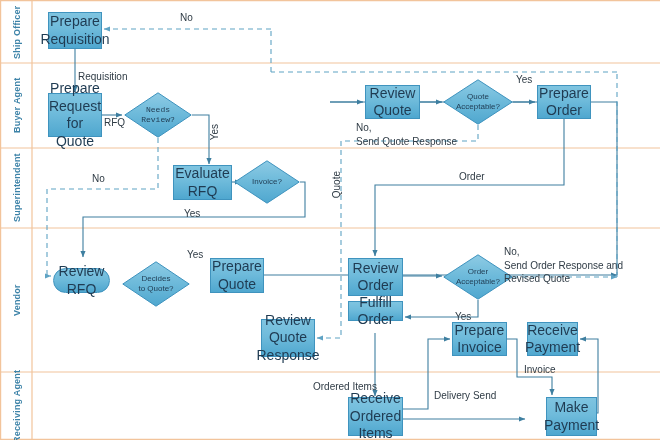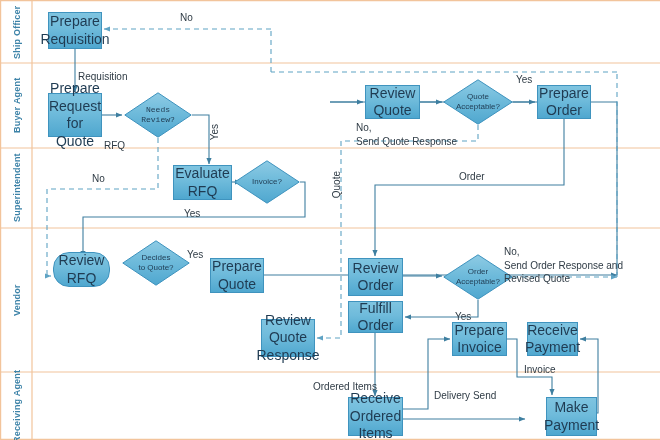--- a/index.html
+++ b/index.html
@@ -229,45 +229,45 @@
               <stop offset="100%" stop-color="#4FA7CF"></stop>
             </linearGradient>
           </defs>
           <path d="M35,0.8 L69.2,23 L35,45.2 L0.8,23 Z" fill="url(#dg6)" stroke="#3F93BE" stroke-width="1"></path>
         </svg><div class="dtext">
           <span>Quote<br>Acceptable?</span>
         </div></div>
       <div class="node box" style="left: 537px; top: 85px; width: 54px; height: 34px;">
         <span>Prepare<br>Order</span>
       </div>
-      <div class="node box" style="left: 53px; top: 252px; width: 57px; height: 35px; border-radius: 16px;">
+      <div class="node box" style="left: 53px; top: 268px; width: 57px; height: 25px; border-radius: 16px;">
         <span>Review RFQ</span>
       </div>
-      <div class="diamond-wrap" style="left: 122px; top: 240px; width: 68px; height: 46px;"><svg width="68" height="46" viewBox="0 0 68 46">
+      <div class="diamond-wrap" style="left: 122px; top: 261px; width: 68px; height: 46px;"><svg width="68" height="46" viewBox="0 0 68 46">
           <defs>
             <linearGradient id="dg9" x1="0" y1="0" x2="0" y2="1">
               <stop offset="0%" stop-color="#8ECBE4"></stop>
               <stop offset="45%" stop-color="#6FBBDB"></stop>
               <stop offset="100%" stop-color="#4FA7CF"></stop>
             </linearGradient>
           </defs>
           <path d="M34,0.8 L67.2,23 L34,45.2 L0.8,23 Z" fill="url(#dg9)" stroke="#3F93BE" stroke-width="1"></path>
         </svg><div class="dtext">
           <span>Decides<br>to Quote?</span>
         </div></div>
       <div class="node box" style="left: 210px; top: 258px; width: 54px; height: 35px;">
         <span>Prepare<br>Quote</span>
       </div>
       <div class="node box" style="left: 261px; top: 319px; width: 54px; height: 38px;">
         <span>Review<br>Quote<br>Response</span>
       </div>
       <div class="node box" style="left: 348px; top: 258px; width: 55px; height: 38px;">
         <span>Review Order</span>
       </div>
-      <div class="node box" style="left: 348px; top: 301px; width: 55px; height: 32px; text-align: center;">
+      <div class="node box" style="left: 348px; top: 301px; width: 55px; height: 20px; text-align: center;">
         <span>Fulfill Order</span>
       </div>
       <div class="diamond-wrap" style="left: 443px; top: 254px; width: 70px; height: 46px;"><svg width="70" height="46" viewBox="0 0 70 46">
           <defs>
             <linearGradient id="dg14" x1="0" y1="0" x2="0" y2="1">
               <stop offset="0%" stop-color="#8ECBE4"></stop>
               <stop offset="45%" stop-color="#6FBBDB"></stop>
               <stop offset="100%" stop-color="#4FA7CF"></stop>
             </linearGradient>
           </defs>
@@ -284,21 +284,21 @@
       <div class="node box" style="left: 348px; top: 397px; width: 55px; height: 39px;">
         <span>Receive<br>Ordered<br>Items</span>
       </div>
       <div class="node box" style="left: 527px; top: 397px; width: 51px; height: 39px; margin-left: 19px;">
         <span>Make<br>Payment</span>
       </div>
     </div>
   <div id="edge-labels-root">
       <div class="edge-label" style="left: 180px; top: 11px;">No</div>
       <div class="edge-label" style="left: 78px; top: 70px;">Requisition</div>
-      <div class="edge-label" style="left: 104px; top: 116px; margin-top: 23px;">RFQ</div>
+      <div class="edge-label" style="left: 104px; top: 116px;">RFQ</div>
       <div class="edge-label vert" style="left: 208px; top: 124px;">Yes</div>
       <div class="edge-label" style="left: 92px; top: 172px;">No</div>
       <div class="edge-label" style="left: 184px; top: 207px;">Yes</div>
       <div class="edge-label" style="left: 516px; top: 73px;">Yes</div>
       <div class="edge-label" style="left: 356px; top: 121px;">No,<br>Send Quote Response</div>
       <div class="edge-label vert" style="left: 330px; top: 171px;">Quote</div>
       <div class="edge-label" style="left: 459px; top: 170px;">Order</div>
       <div class="edge-label" style="left: 187px; top: 248px;">Yes</div>
       <div class="edge-label" style="left: 504px; top: 245px;">No,<br>Send Order Response and<br>Revised Quote</div>
       <div class="edge-label" style="left: 455px; top: 310px;">Yes</div>

